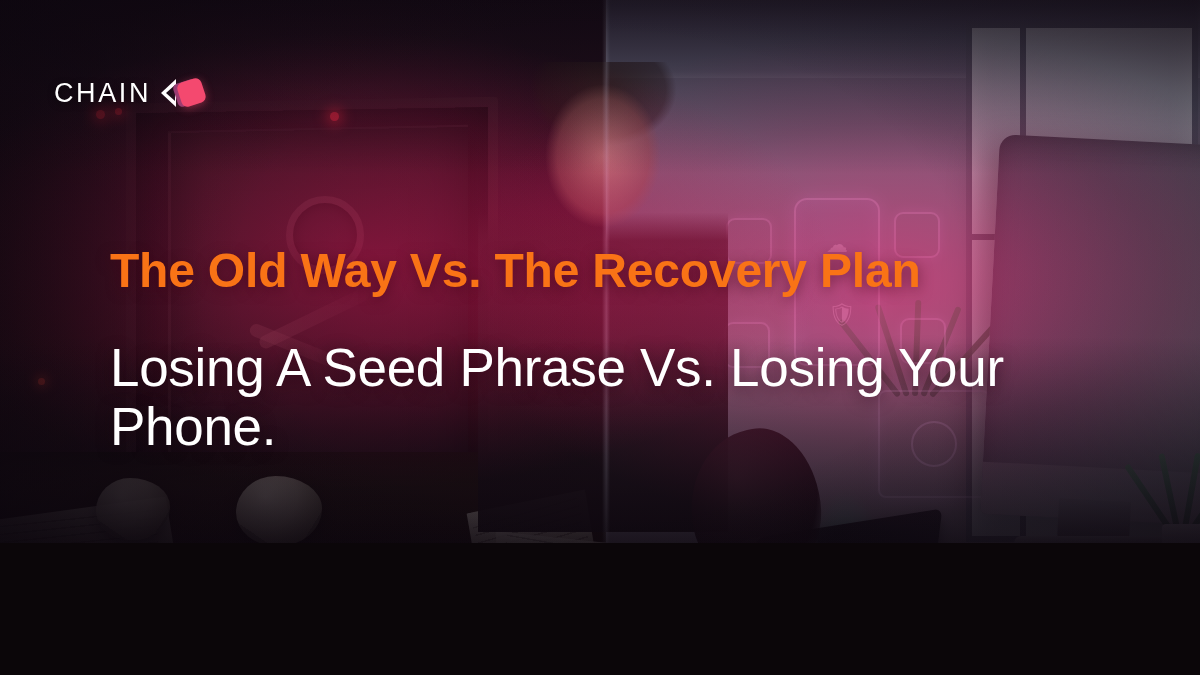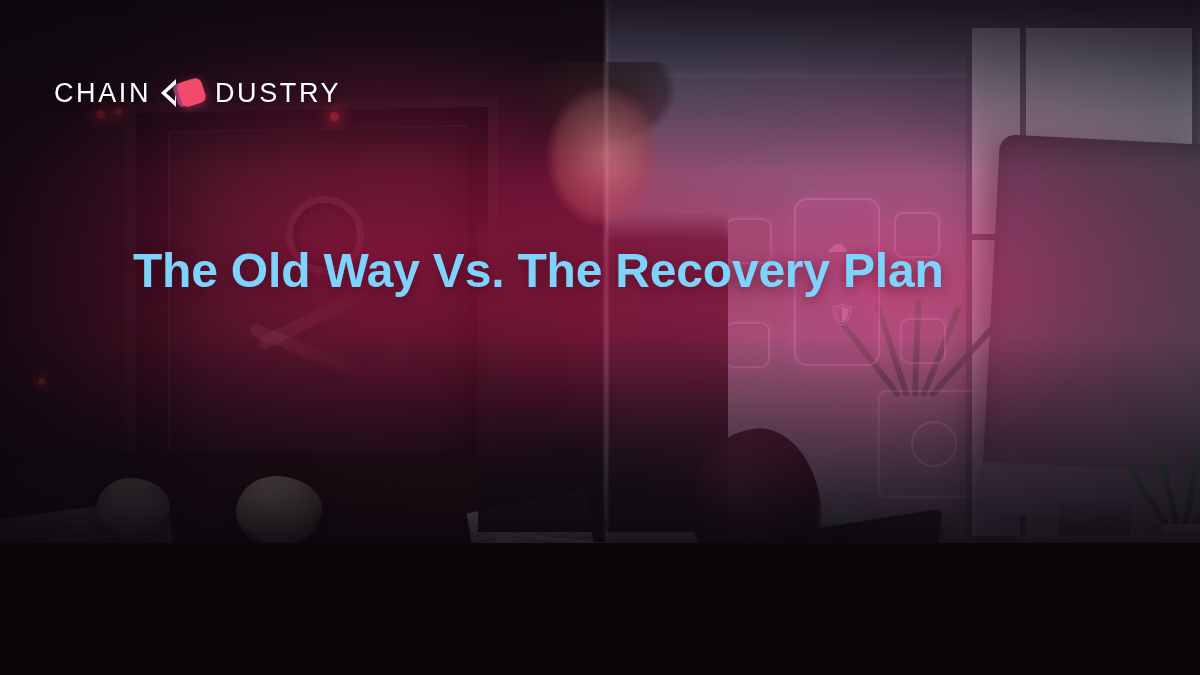--- a/index.html
+++ b/index.html
@@ -375,28 +375,27 @@
     position:absolute; left:18px; top:4px;
     width:25px; height:25px; border-radius:6px;
     background:#f4496f;
     transform:rotate(-18deg);
     box-shadow:0 2px 8px rgba(244,73,111,.45);
   }
 
   
   .headline {
     position:absolute; left:110px; top:246px;
-    color:#7dd3fc;
+    color:#f97316;
     font-size:48px;
     font-weight:700;
     letter-spacing:-0.2px;
     line-height:1.06;
     text-shadow:0 3px 14px rgba(60,0,20,.55);
     white-space:nowrap;
-    margin-left:23px;
   }
   .subhead {
     position:absolute; left:110px; top:338px;
     width:930px;
     color:#ffffff;
     font-size:53px;
     font-weight:400;
     line-height:1.12;
     letter-spacing:-0.3px;
     text-shadow:0 3px 16px rgba(20,0,12,.6);
@@ -507,21 +506,21 @@
   <div class="content">
 
     <div class="logo">
       <span class="logo-word">CHAIN</span>
       <span class="logo-mark">
         <span class="chev"></span>
         <span class="chev-in"></span>
         <span class="sq-back"></span>
         <span class="sq-front"></span>
       </span>
-      <span class="logo-word">DUSTRY</span>
     </div>
 
     <div class="headline">The Old Way Vs. The Recovery Plan</div>
 
+    <div class="subhead">Losing A Seed Phrase Vs. Losing Your Phone.</div>
 
 
   </div>
 </div>
 
 </body></html>

